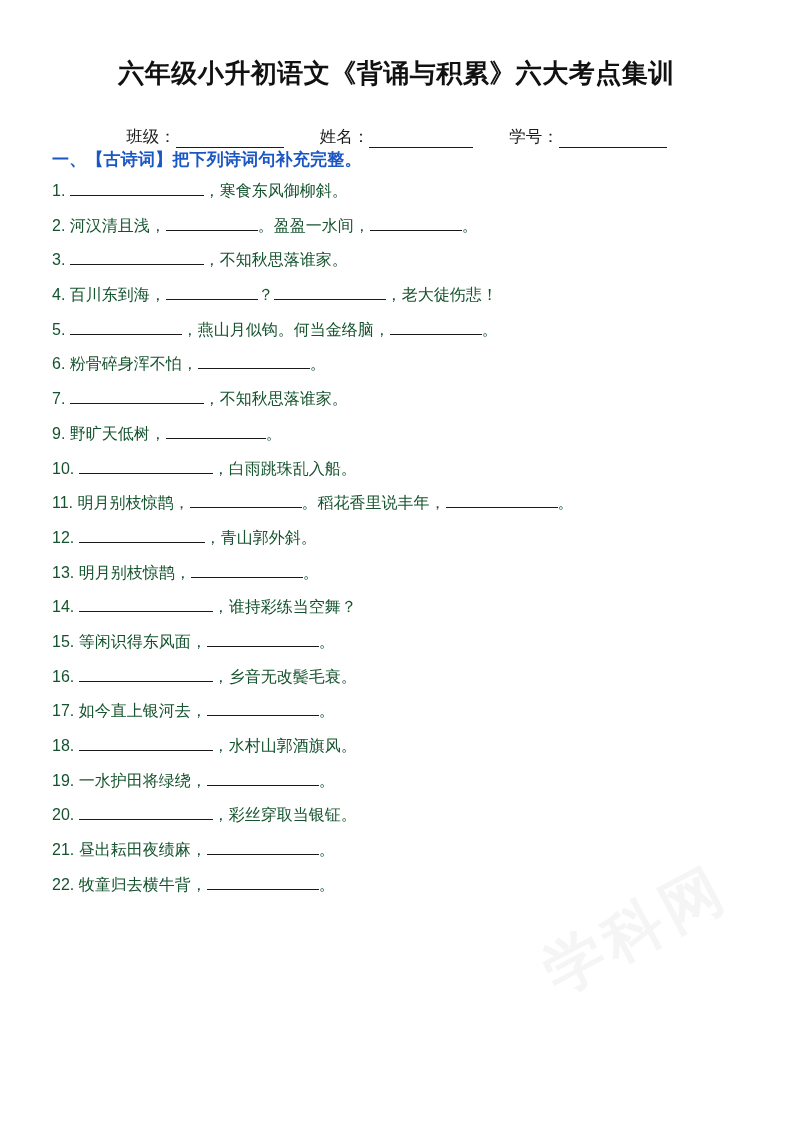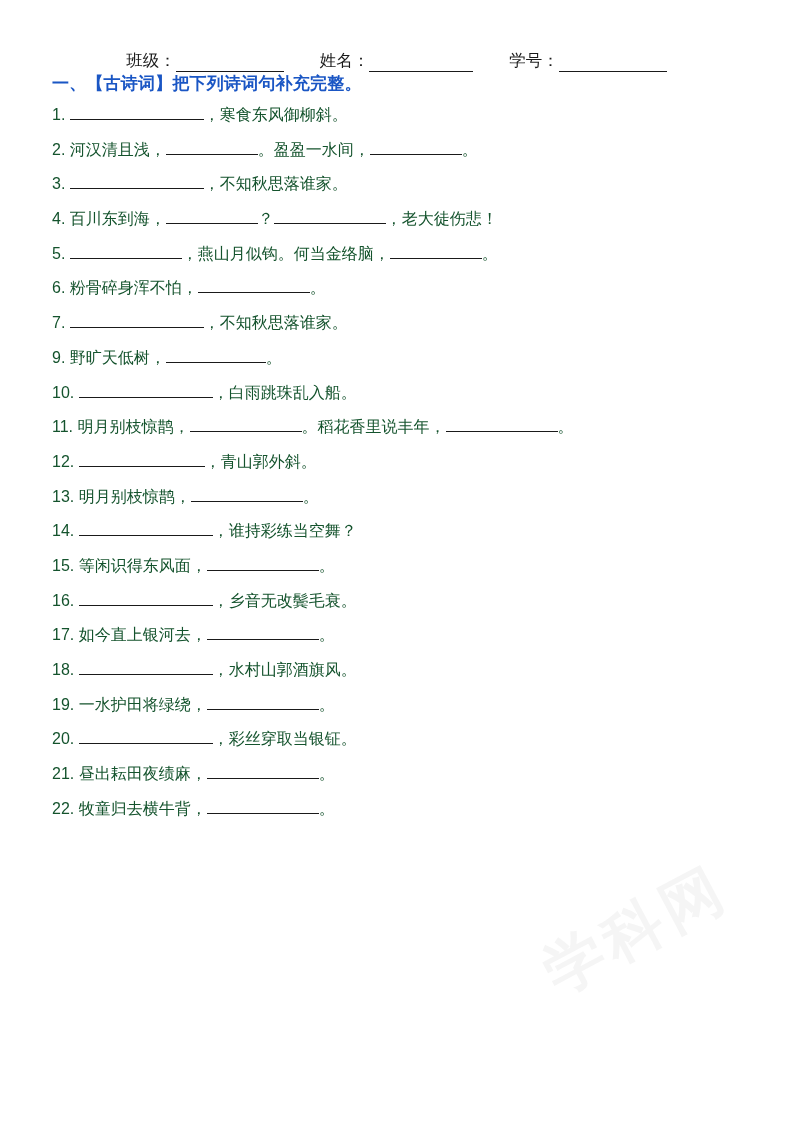--- a/index.html
+++ b/index.html
@@ -26,21 +26,21 @@
     letter-spacing: 0.5px;
     margin: 12px 0 0 0;
     color: #111;
     white-space: nowrap;
   }
   .info-row {
     display: flex;
     justify-content: center;
     align-items: flex-end;
     gap: 36px;
-    margin-top: 6px;
+    margin-top: 35px;
     font-size: 16.5px;
   }
   .info-item {
     display: flex;
     align-items: flex-end;
     white-space: nowrap;
   }
   .info-item .lbl { font-size: 16.5px; }
   .blank {
     display: inline-block;
@@ -74,20 +74,21 @@
     letter-spacing: 6px;
     pointer-events: none;
     user-select: none;
   }
 </style>
 </head>
 <body>
 
 <div class="page">
 
+  <h1 class="doc-title">六年级小升初语文《背诵与积累》六大考点集训</h1>
 
   <div class="info-row">
     <div class="info-item">
       <span class="lbl">班级：</span>
       <span class="blank" style="width:108px"></span>
     </div>
     <div class="info-item">
       <span class="lbl">姓名：</span>
       <span class="blank" style="width:104px"></span>
     </div>

